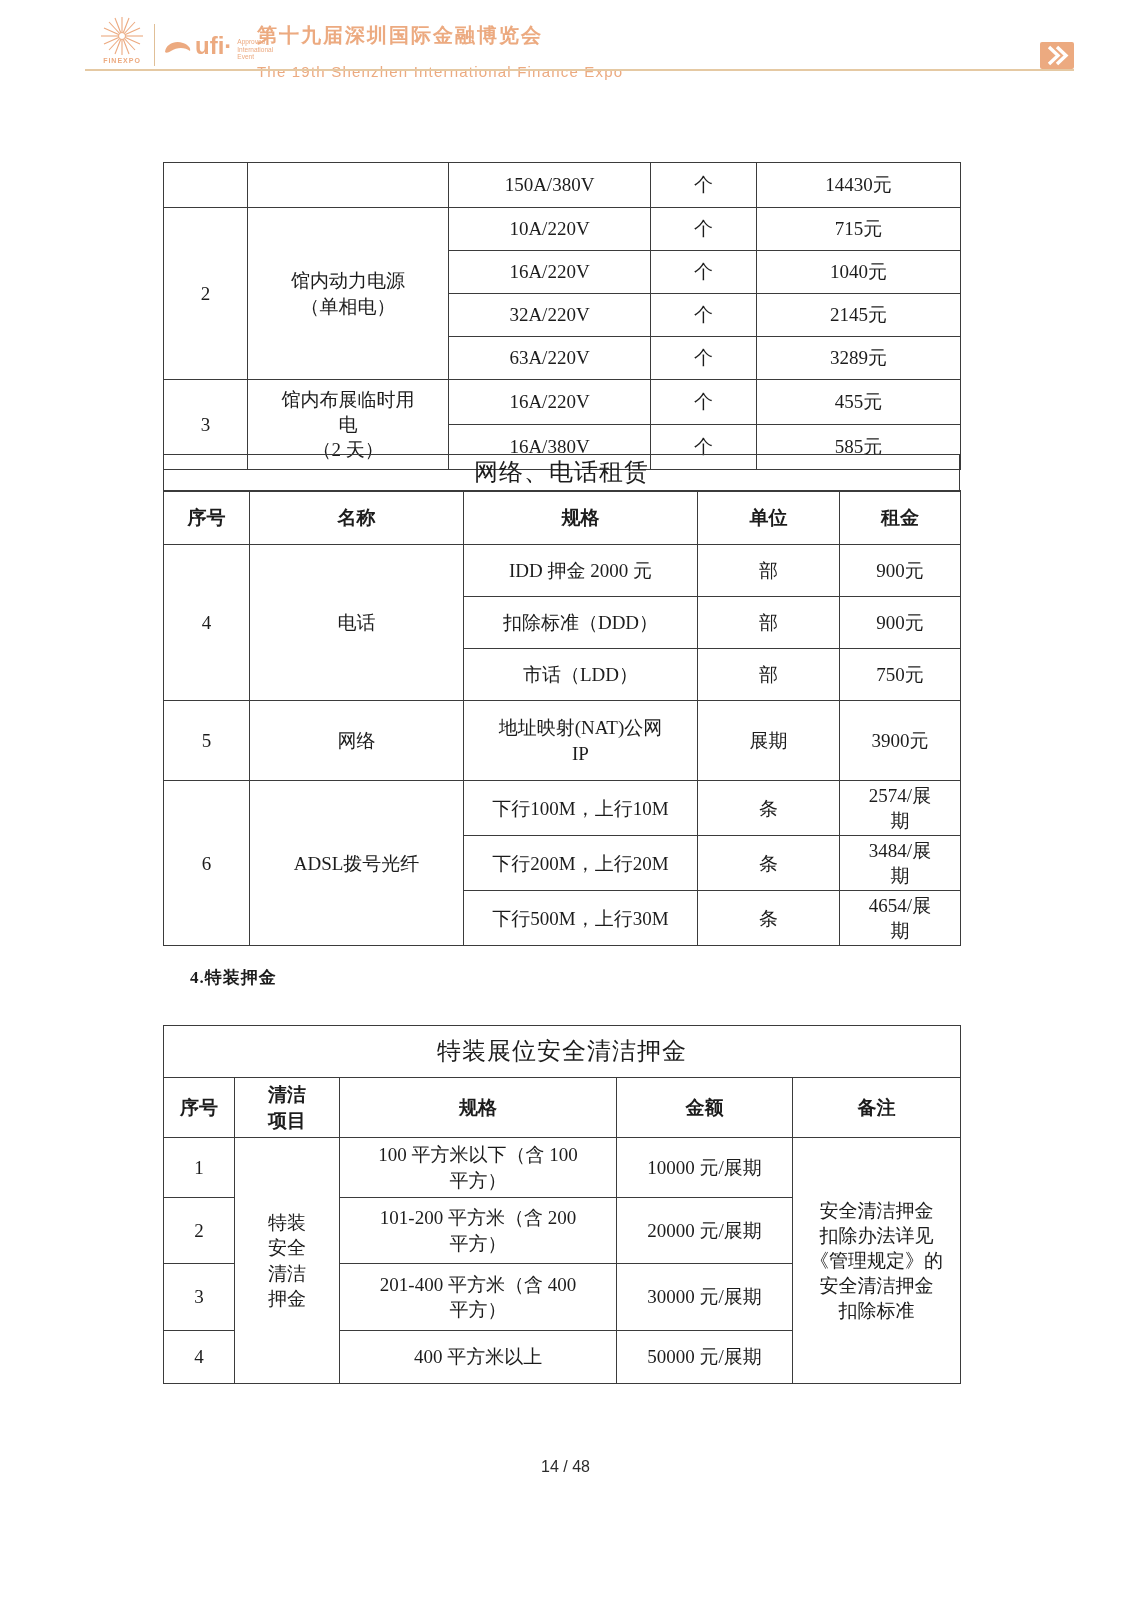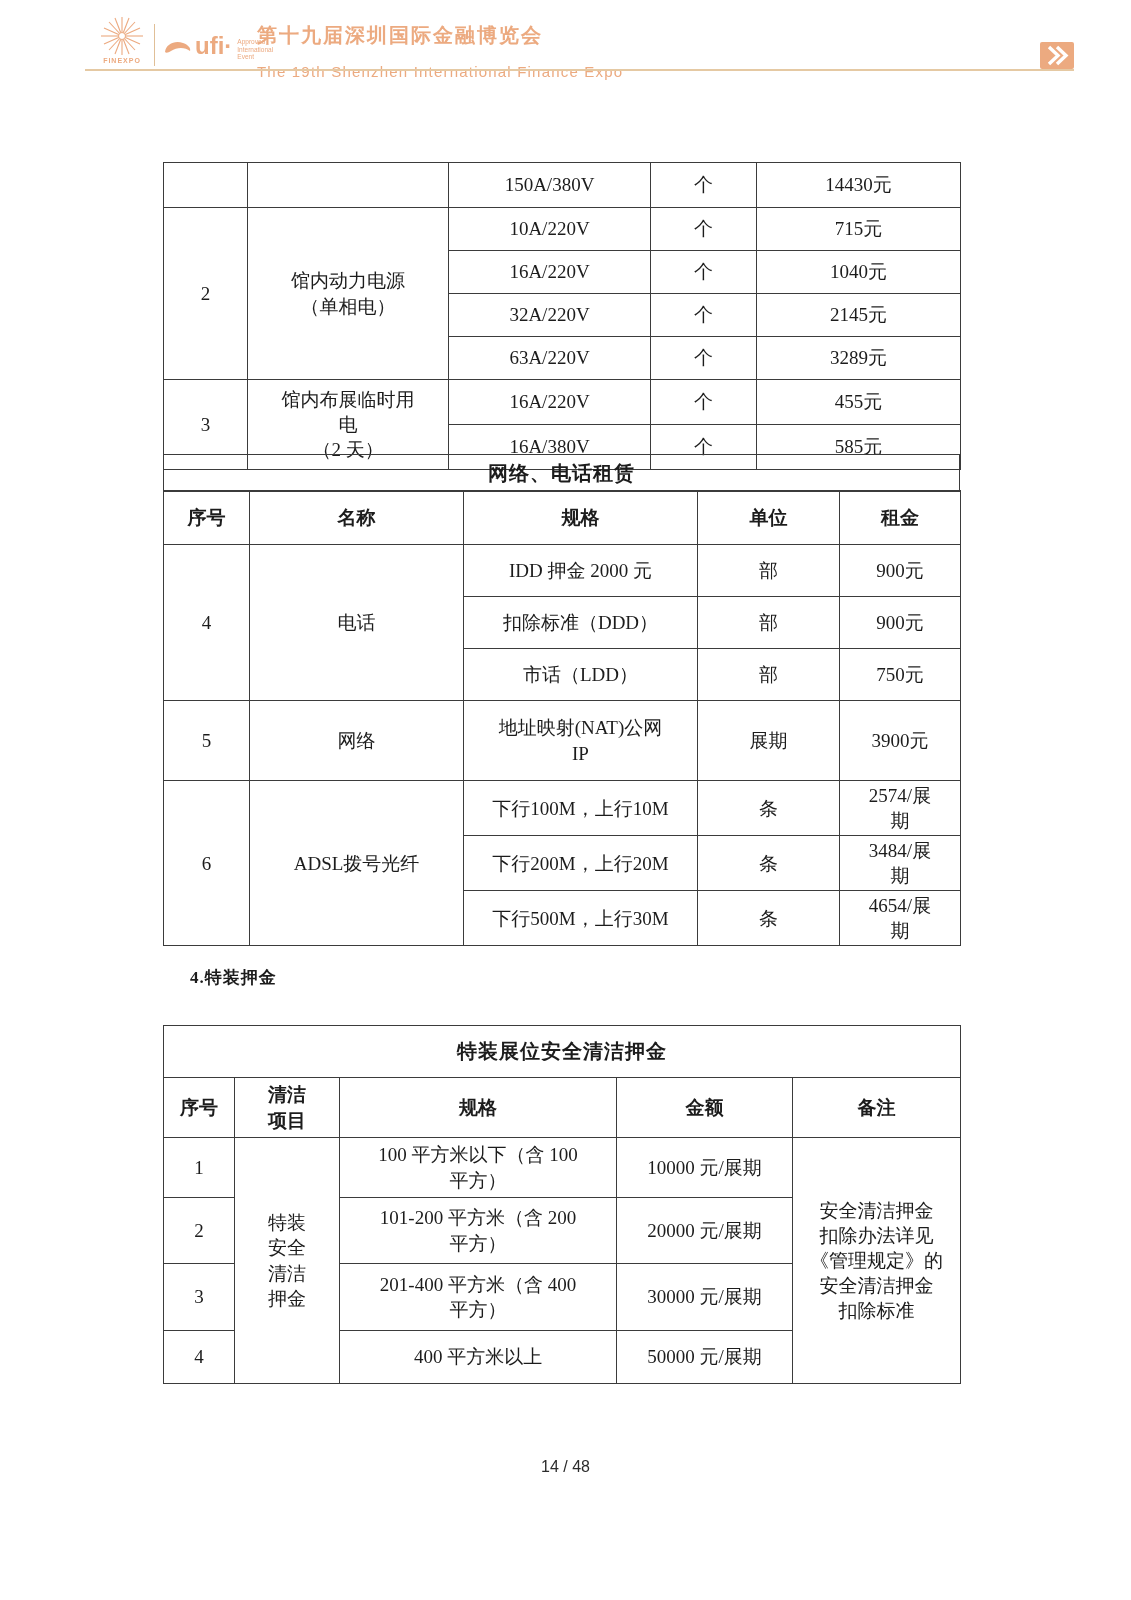--- a/index.html
+++ b/index.html
@@ -20,21 +20,21 @@
   .brand { position:absolute; left:257px; top:22px; font-family:"Liberation Sans","DejaVu Sans",sans-serif; color:#ecaa80; }
   .brand-cn { font-size:20px; font-weight:bold; letter-spacing:2px; line-height:26px; }
   .brand-en { font-size:15px; letter-spacing:1.2px; line-height:17px; margin-top:15px; }
   .chev-ico { position:absolute; left:1040px; top:42px; }
 
   
   .tbl { position:absolute; left:163px; border-collapse:collapse; table-layout:fixed; font-size:19px; }
   .tbl td { border:1.5px solid #3b3b3b; text-align:center; vertical-align:middle; padding:2px 6px; line-height:1.32; overflow:visible; }
   .pre { white-space:pre-line; }
   .bold { font-weight:bold; }
-  .band td { font-weight:bold; font-size:20px; letter-spacing:1px; }
+  .band td { font-weight:normal; font-size:24px; letter-spacing:1px; }
   .leftcell { text-align:left; padding-left:10px; }
   .vtop { vertical-align:top; padding-top:13px; }
   .remarkcell { text-align:left; padding-left:8px; padding-right:2px; line-height:1.55; white-space:pre-line; }
 
   .sec-title { position:absolute; left:190px; top:966px; font-size:17px; font-weight:bold; letter-spacing:1px; }
 
   .footer { position:absolute; left:0; top:1458px; width:1131px; text-align:center;
             font-family:"Liberation Sans","DejaVu Sans",sans-serif; font-size:16px; color:#2c2c2c; }
 </style>
 </head>

